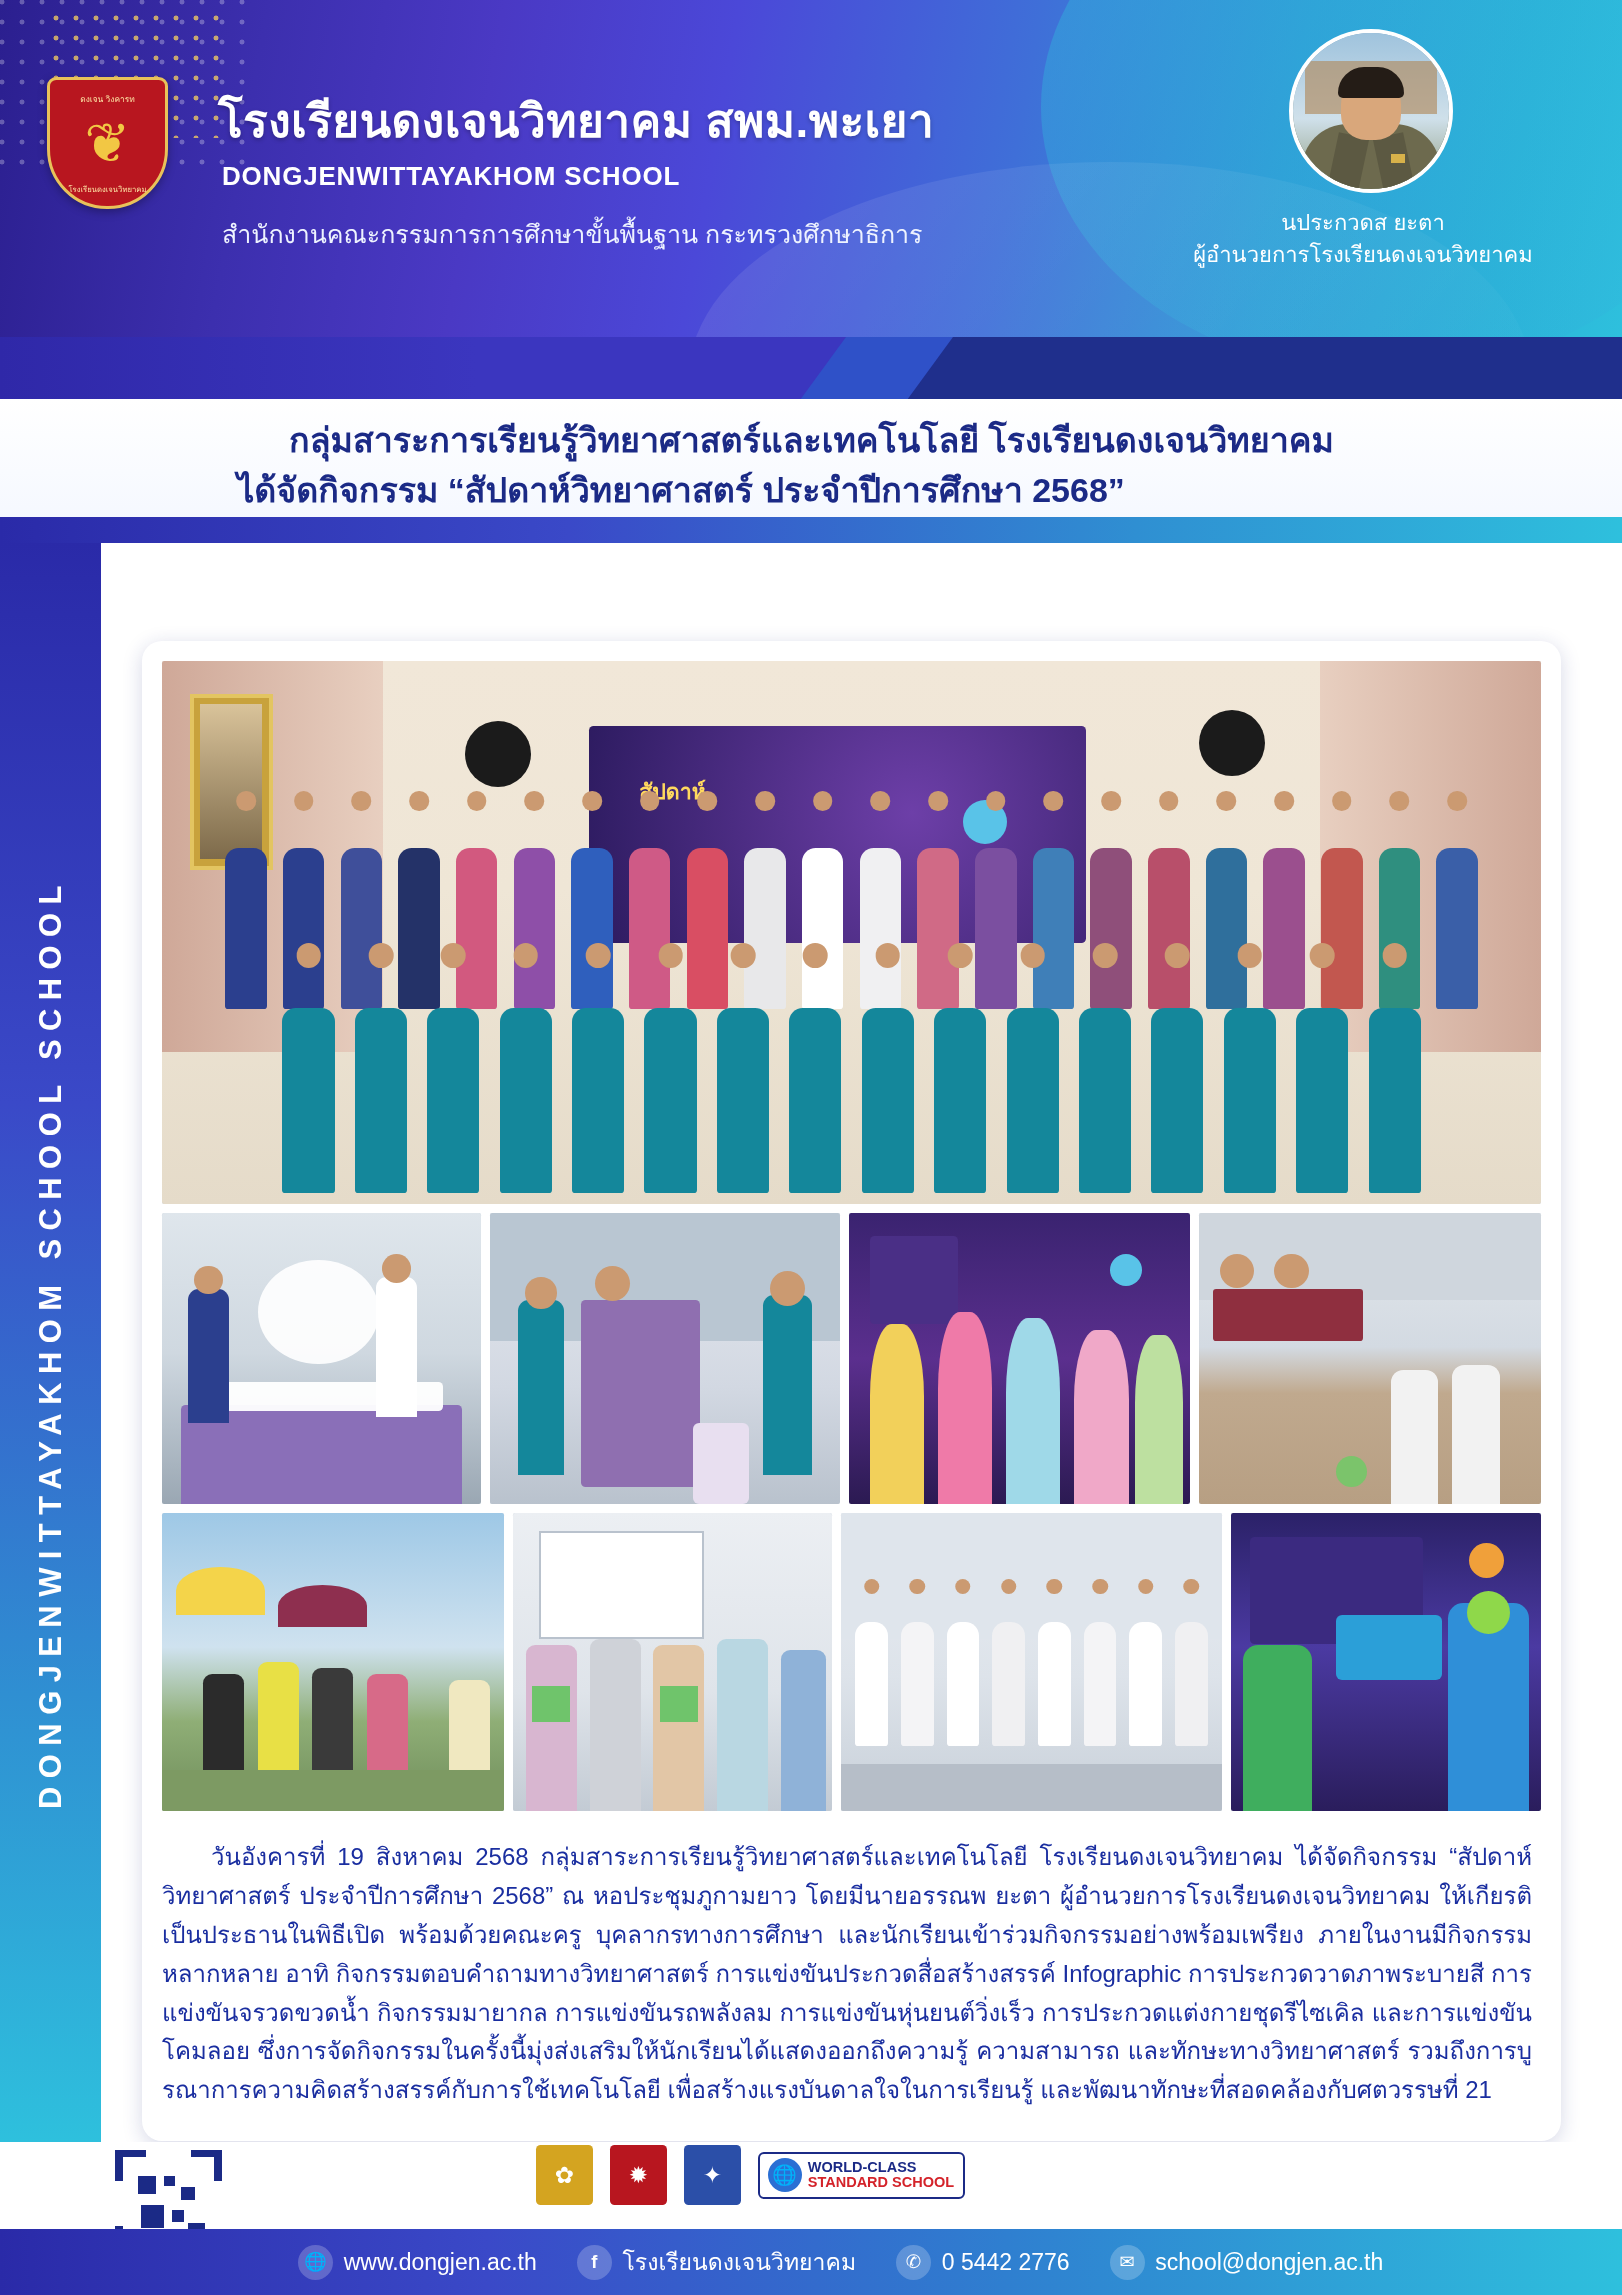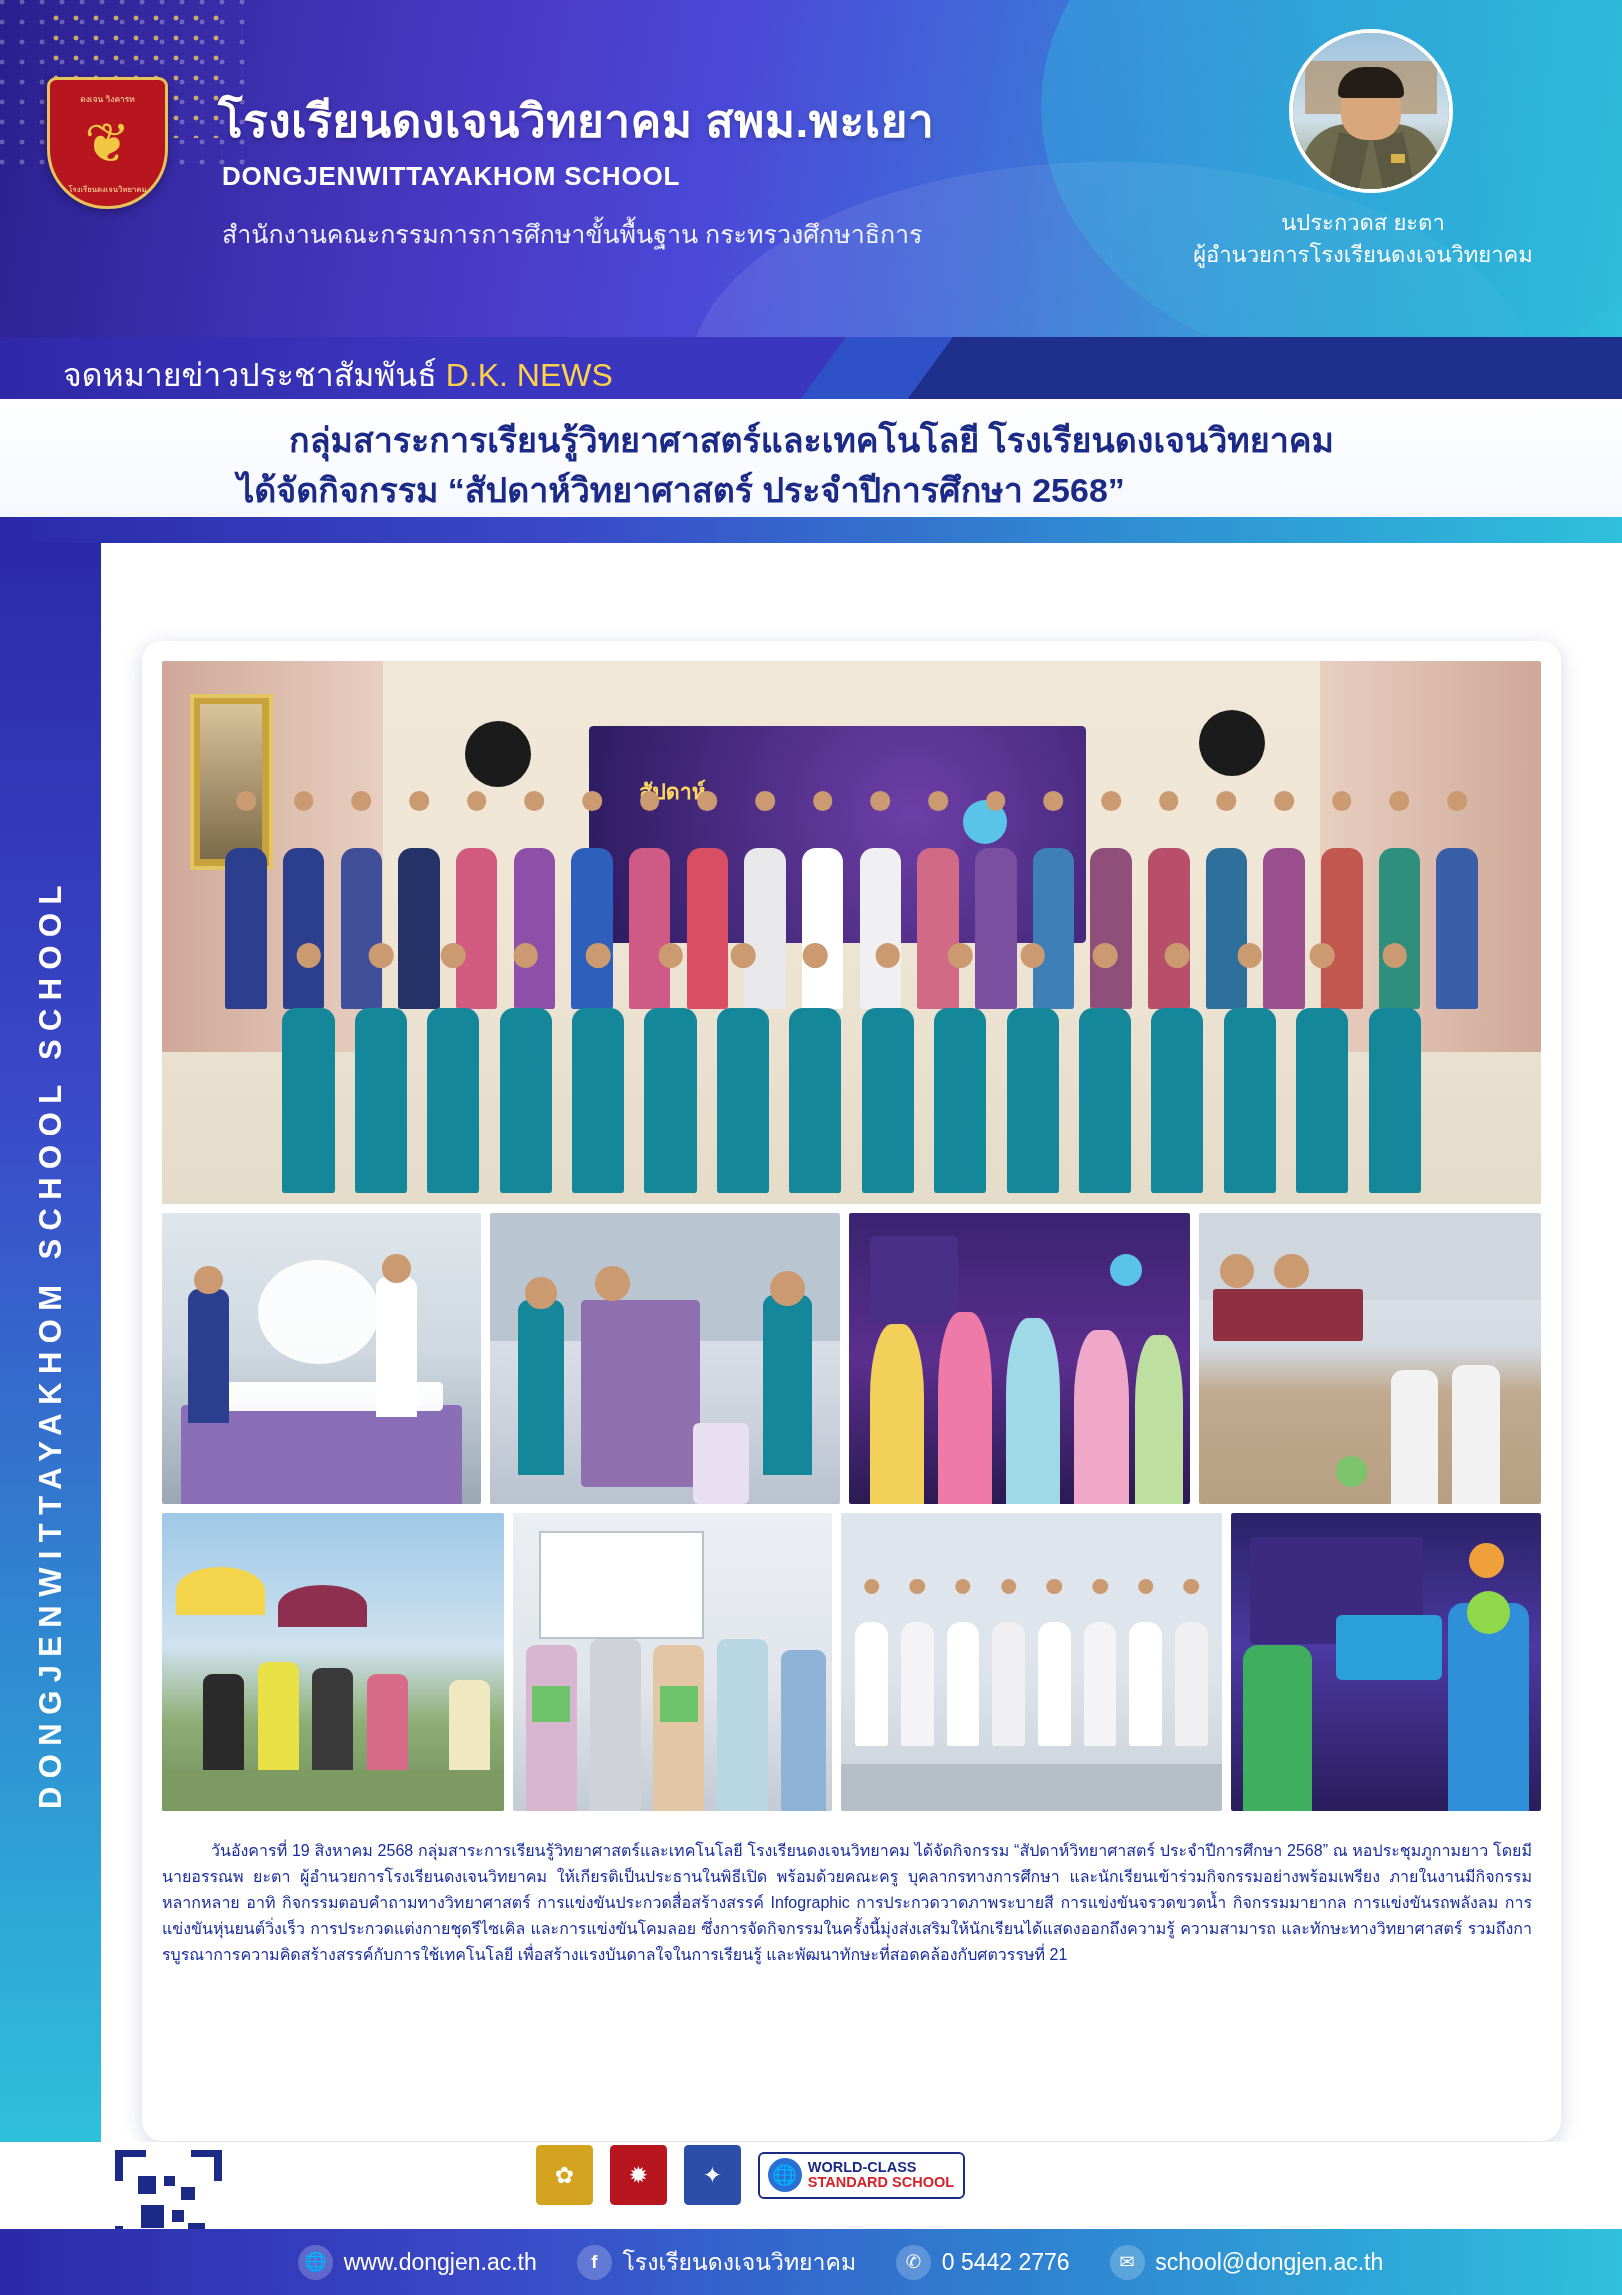--- a/index.html
+++ b/index.html
@@ -239,21 +239,21 @@
   .outdoor-bg { background: linear-gradient(180deg,#9ec8e6 0%,#cfe2ef 45%,#8fae76 70%,#6f8d5b 100%); }
   .room-bg { background: linear-gradient(180deg,#eceff3 0%,#dfe4ea 60%,#c3cbd4 100%); }
   .white-bg { background: linear-gradient(180deg,#e9edf2 0%,#dde3ea 55%,#c8d0d9 100%); }
   .space-bg { background: linear-gradient(180deg,#2b2168 0%,#4b3aa2 45%,#2a1d5c 100%); }
 
   
   .article {
     position: absolute;
     left: 162px; top: 1838px;
     width: 1370px;
-    font-size: 16px;
+    font-size: 24px;
     line-height: 1.62;
     color: #1a2ea0;
     text-align: justify;
   }
   .article p { text-indent: 49px; }
 
   
   .footer {
     position: absolute; left: 0; top: 2142px;
     width: 1623px; height: 153px;
@@ -323,23 +323,20 @@
       <div class="head"></div>
       <div class="hair"></div>
     </div>
     <div class="director-name">นประกวดส ยะตา</div>
     <div class="director-role">ผู้อำนวยการโรงเรียนดงเจนวิทยาคม</div>
   </div>
 
   <div class="newsbar">
     <div class="newsbar-left"></div>
     <div class="newsbar-left2"></div>
-    <div class="news-label">
-      <span>จดหมายข่าวประชาสัมพันธ์ </span><span class="dk">D.K. NEWS</span>
-    </div>
   </div>
 
   <div class="titleband">
     <div class="title1">กลุ่มสาระการเรียนรู้วิทยาศาสตร์และเทคโนโลยี โรงเรียนดงเจนวิทยาคม</div>
     <div class="title2">ได้จัดกิจกรรม “สัปดาห์วิทยาศาสตร์ ประจำปีการศึกษา 2568”</div>
     <div class="titleband-bottom"></div>
   </div>
 
   <div class="sidebar">
     <div class="sidebar-text">DONGJENWITTAYAKHOM SCHOOL SCHOOL</div>

